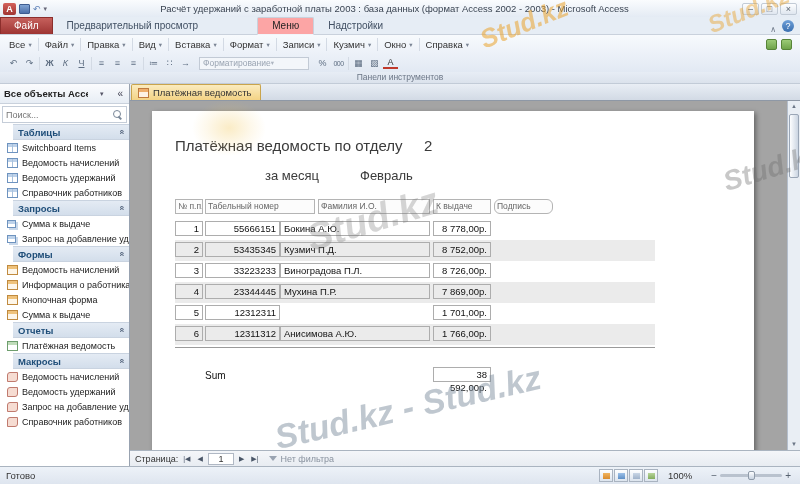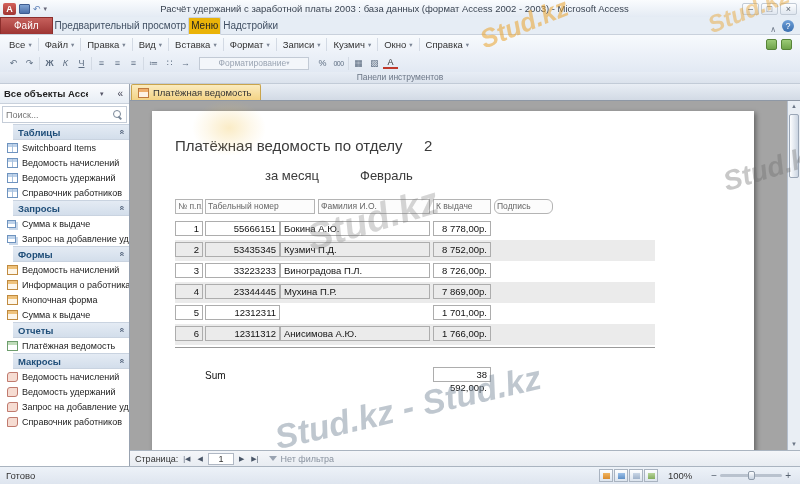--- a/index.html
+++ b/index.html
@@ -13,43 +13,43 @@
   .qat-save { width:11px; height:10px; background:linear-gradient(#7FA3D4,#4D6FA8); border:1px solid #3D5C90; border-radius:1px; }
   .qat-glyph { font-size:9px; color:#5E82B8; }
   .qat-caret { font-size:7px; color:#667; }
   .win-title { flex:1; text-align:center; font-size:9.5px; color:#3A4452; white-space:nowrap; overflow:hidden; }
   .wincontrols { display:flex; gap:2px; }
   .winbtn { width:17px; height:12px; text-align:center; line-height:11px; font-size:9px; color:#5A6470; border:1px solid #C2CBD6; background:linear-gradient(#FDFEFF,#DFE6EF); border-radius:2px; }
 
   
   .ribbontabs { height:18px; background:#E6EDF5; display:flex; align-items:flex-end; border-bottom:1px solid #C9D1DC; }
   .file-tab { background:linear-gradient(#C6605C,#9E3533); border:1px solid #8C2E2C; border-bottom:none; color:#fff; font-size:10px; padding:2px 13px 3px; margin-left:0; }
-  .rtab { padding:2px 2px 3px; font-size:10px; color:#415063; }
-  .rtab.active { background:#eab308; border:1px solid #C9D1DC; border-bottom:1px solid #F2F5FA; border-radius:2px 2px 0 0; color:#222; margin-bottom:-1px; }
+  .rtab { padding:2px 14px 3px; font-size:10px; color:#415063; }
+  .rtab.active { background:#fca5a5; border:1px solid #C9D1DC; border-bottom:1px solid #F2F5FA; border-radius:2px 2px 0 0; color:#222; margin-bottom:-1px;margin-left:45px; }
   .rt-spacer { flex:1; }
   .rib-min { font-size:8px; color:#6B7686; padding:0 6px; }
   .rib-help { width:12px; height:12px; border-radius:50%; background:linear-gradient(#6FA0D8,#3A6FB0); color:#fff; font-size:9px; text-align:center; line-height:12px; margin:0 6px 2px 0; }
 
   
   .menubar { height:19px; background:linear-gradient(#F7FAFD,#ECF1F8); display:flex; align-items:center; padding:0 4px; }
   .menu-item { display:flex; align-items:center; gap:3px; padding:2px 5px; font-size:9.5px; color:#333; }
   .mi-caret { font-size:6.5px; color:#7A8494; }
   .vsep { width:1px; height:13px; background:#D3DAE4; margin:0 1px; }
   .mb-spacer { flex:1; }
   .addin-ic { width:11px; height:11px; background:linear-gradient(#9CCB77,#6FA34A); border:1px solid #578438; border-radius:2px; margin-right:4px; }
 
   
   .toolbar { height:18px; background:linear-gradient(#ECF1F8,#E2E9F3); display:flex; align-items:center; gap:1px; padding:0 6px; }
   .tbi { min-width:15px; height:14px; display:flex; align-items:center; justify-content:center; font-size:9px; color:#5E6E82; padding:0 1px; }
   .tbi.b { font-weight:bold; }
   .tbi.i { font-style:italic; }
   .tbi.u { text-decoration:underline; }
   .tbi.small { font-size:7px; letter-spacing:-0.5px; }
   .tbi.colorA { color:#333; border-bottom:2px solid #C0392B; height:12px; }
-  .fmt-combo { width:110px; height:13px; border:1px solid #C2CAD5; background:#F3F6FA; color:#9AA4B2; font-size:8.5px; display:flex; align-items:center; justify-content:center; padding:0 3px; margin:16px 5px; }
+  .fmt-combo { width:110px; height:13px; border:1px solid #C2CAD5; background:#F3F6FA; color:#9AA4B2; font-size:8.5px; display:flex; align-items:center; justify-content:flex-start; padding:0 3px; margin:16px 5px; }
   .fmt-combo .mi-caret { color:#AEB6C2; }
 
   
   .ribfooter { height:12px; background:linear-gradient(#E7EDF5,#DBE2EC); border-bottom:1px solid #C2CBD7; text-align:center; font-size:8.5px; color:#6B7686; line-height:11px; }
 
   
   .main { position:absolute; top:84px; left:0; right:0; bottom:18px; display:flex; }
 
   
   .navpane { width:130px; background:#fff; border-right:1px solid #98A2B0; display:flex; flex-direction:column; }

